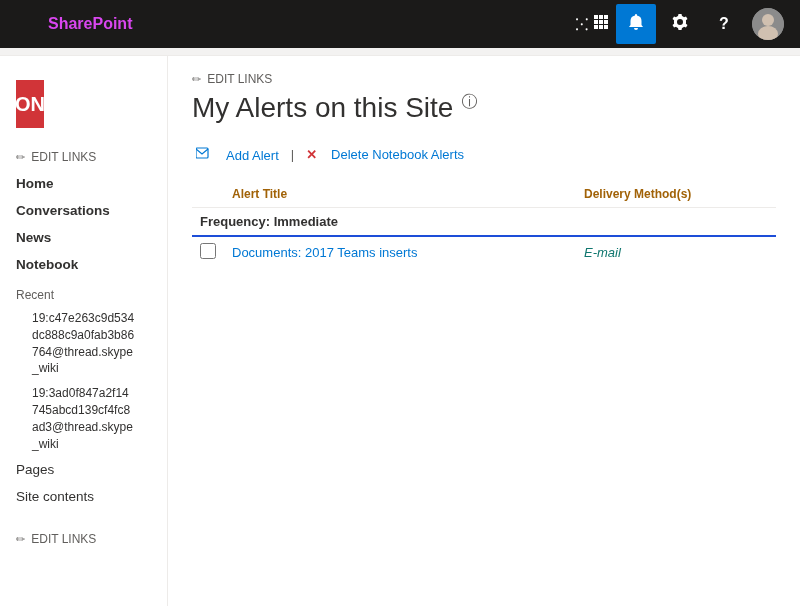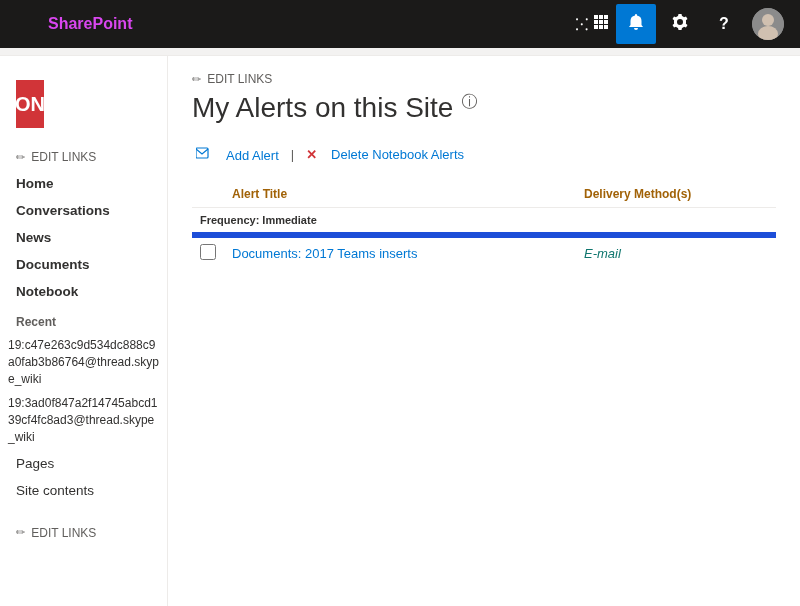--- a/index.html
+++ b/index.html
@@ -92,26 +92,26 @@
       display: block;
       padding: 6px 16px;
       color: #323130;
       text-decoration: none;
       font-size: 13.5px;
       cursor: pointer;
     }
     .sidebar-section-label {
       padding: 10px 16px 4px 16px;
       font-size: 12px;
-      font-weight: 700;
+      font-weight: 400;
       color: #605e5c;
     }
     .sidebar-recent-item {
       display: block;
-      padding: 4px 8px;
+      padding: 4px 32px;
       color: #323130;
       font-size: 12px;
       cursor: pointer;
       word-break: break-all;
       line-height: 1.4;
     }
     .edit-links-btn {
       display: flex;
       align-items: center;
       gap: 6px;
@@ -180,24 +180,24 @@
     .alerts-table th {
       text-align: left;
       font-size: 12px;
       font-weight: 600;
       color: #a16207;
       padding: 6px 8px;
       border-bottom: 1px solid #edebe9;
     }
     .frequency-row td {
       padding: 6px 8px;
-      font-size: 11px;
+      font-size: 13px;
       font-weight: 600;
       color: #323130;
-      border-bottom: 6px solid #1d4ed8;
+      border-bottom: 2px solid #1d4ed8;
     }
     .alert-row td {
       padding: 6px 8px;
       font-size: 13px;
       vertical-align: middle;
     }
     .alert-title-link {
       color: #0078d4;
       cursor: pointer;
       text-decoration: none;
@@ -278,21 +278,20 @@
 
     <div class="edit-links-btn">
       <span style="font-size:11px;">✏</span>
       <span>EDIT LINKS</span>
     </div>
 
     <nav class="sidebar-nav">
       <a class="sidebar-nav-item">Home</a>
       <a class="sidebar-nav-item">Conversations</a>
       <a class="sidebar-nav-item">News</a>
-      <a class="sidebar-nav-item">Documents</a>
       <a class="sidebar-nav-item">Notebook</a>
     </nav>
 
     <div class="sidebar-section-label">Recent</div>
     <a class="sidebar-recent-item">19:c47e263c9d534dc888c9a0fab3b86764@thread.skype_wiki</a>
     <a class="sidebar-recent-item">19:3ad0f847a2f14745abcd139cf4fc8ad3@thread.skype_wiki</a>
 
     <div class="sidebar-bottom">
       <a class="sidebar-nav-item">Pages</a>
       <a class="sidebar-nav-item">Site contents</a>

